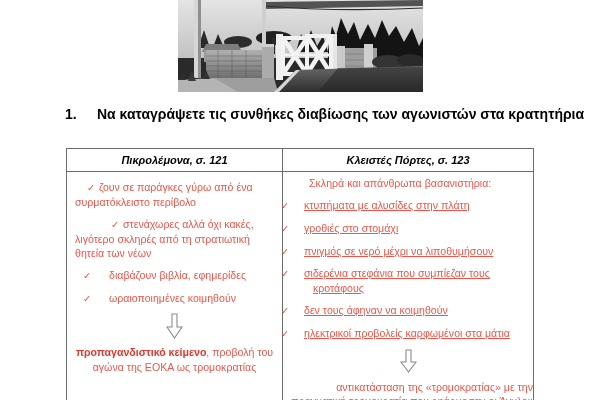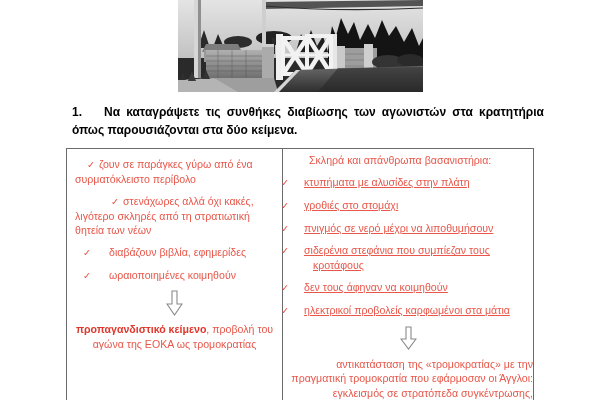--- a/index.html
+++ b/index.html
@@ -23,24 +23,24 @@
     width: 245px;
     height: 92px;
     overflow: hidden;
     background: #2a2a2a;
   }
   #photo-canvas { position:absolute; inset:0; }
 
   
   #question-block {
     position: absolute;
-    left: 72px;
+    left: 65px;
     top: 104px;
     width: 472px;
-    font-size: 12px;
+    font-size: 14px;
     font-weight: bold;
     color: #000;
     line-height: 1.45;
   }
   #question-number {
     display: inline-block;
     width: 32px;
   }
   .q-line1 {
     text-align: justify;
@@ -238,25 +238,28 @@
     <path d="M2 80 L5 72 L8 80 Z" fill="#2f2f2f"></path>
     <path d="M10 81 L14 71 L18 81 Z" fill="#3a3a3a"></path>
     <path d="M24 79 L28 70 L32 79 Z" fill="#333"></path>
 
     <path d="M140 92 L160 68 L245 67 L245 92 Z" fill="#262626" opacity="0.55"></path>
   </svg>
 </div>
 
 <div id="question-block">
   <div class="q-line1"><span id="question-number">1.</span><span>Να καταγράψετε τις συνθήκες διαβίωσης των αγωνιστών στα κρατητήρια</span></div>
-  <div class="q-line2">όπως παρουσιάζονται στα δύο κείμενα.</div>
 </div>
 
 <table id="compare-table">
   <tbody>
+      <tr>
+    <td class="hdr-cell col-left">Πικρολέμονα, σ. 121</td>
+    <td class="hdr-cell col-right">Κλειστές Πόρτες, σ. 123</td>
+  </tr>
   <tr>
 
     <td class="body-cell col-left">
       <ul class="check-list left-list red-text">
         <li class="li-a"><span class="chk">✓</span><span>ζουν σε παράγκες γύρω από ένα συρματόκλειστο  περίβολο</span></li>
         <li class="li-b"><span class="chk">✓</span><span>στενάχωρες αλλά όχι κακές, λιγότερο σκληρές από τη στρατιωτική θητεία των νέων</span></li>
         <li class="li-d" style="padding-left:52px;text-indent:-22px;"><span class="chk">✓</span><span>διαβάζουν βιβλία, εφημερίδες</span></li>
         <li class="li-d" style="padding-left:52px;text-indent:-22px;"><span class="chk">✓</span><span>ωραιοποιημένες κοιμηθούν</span></li>
       </ul>
 

